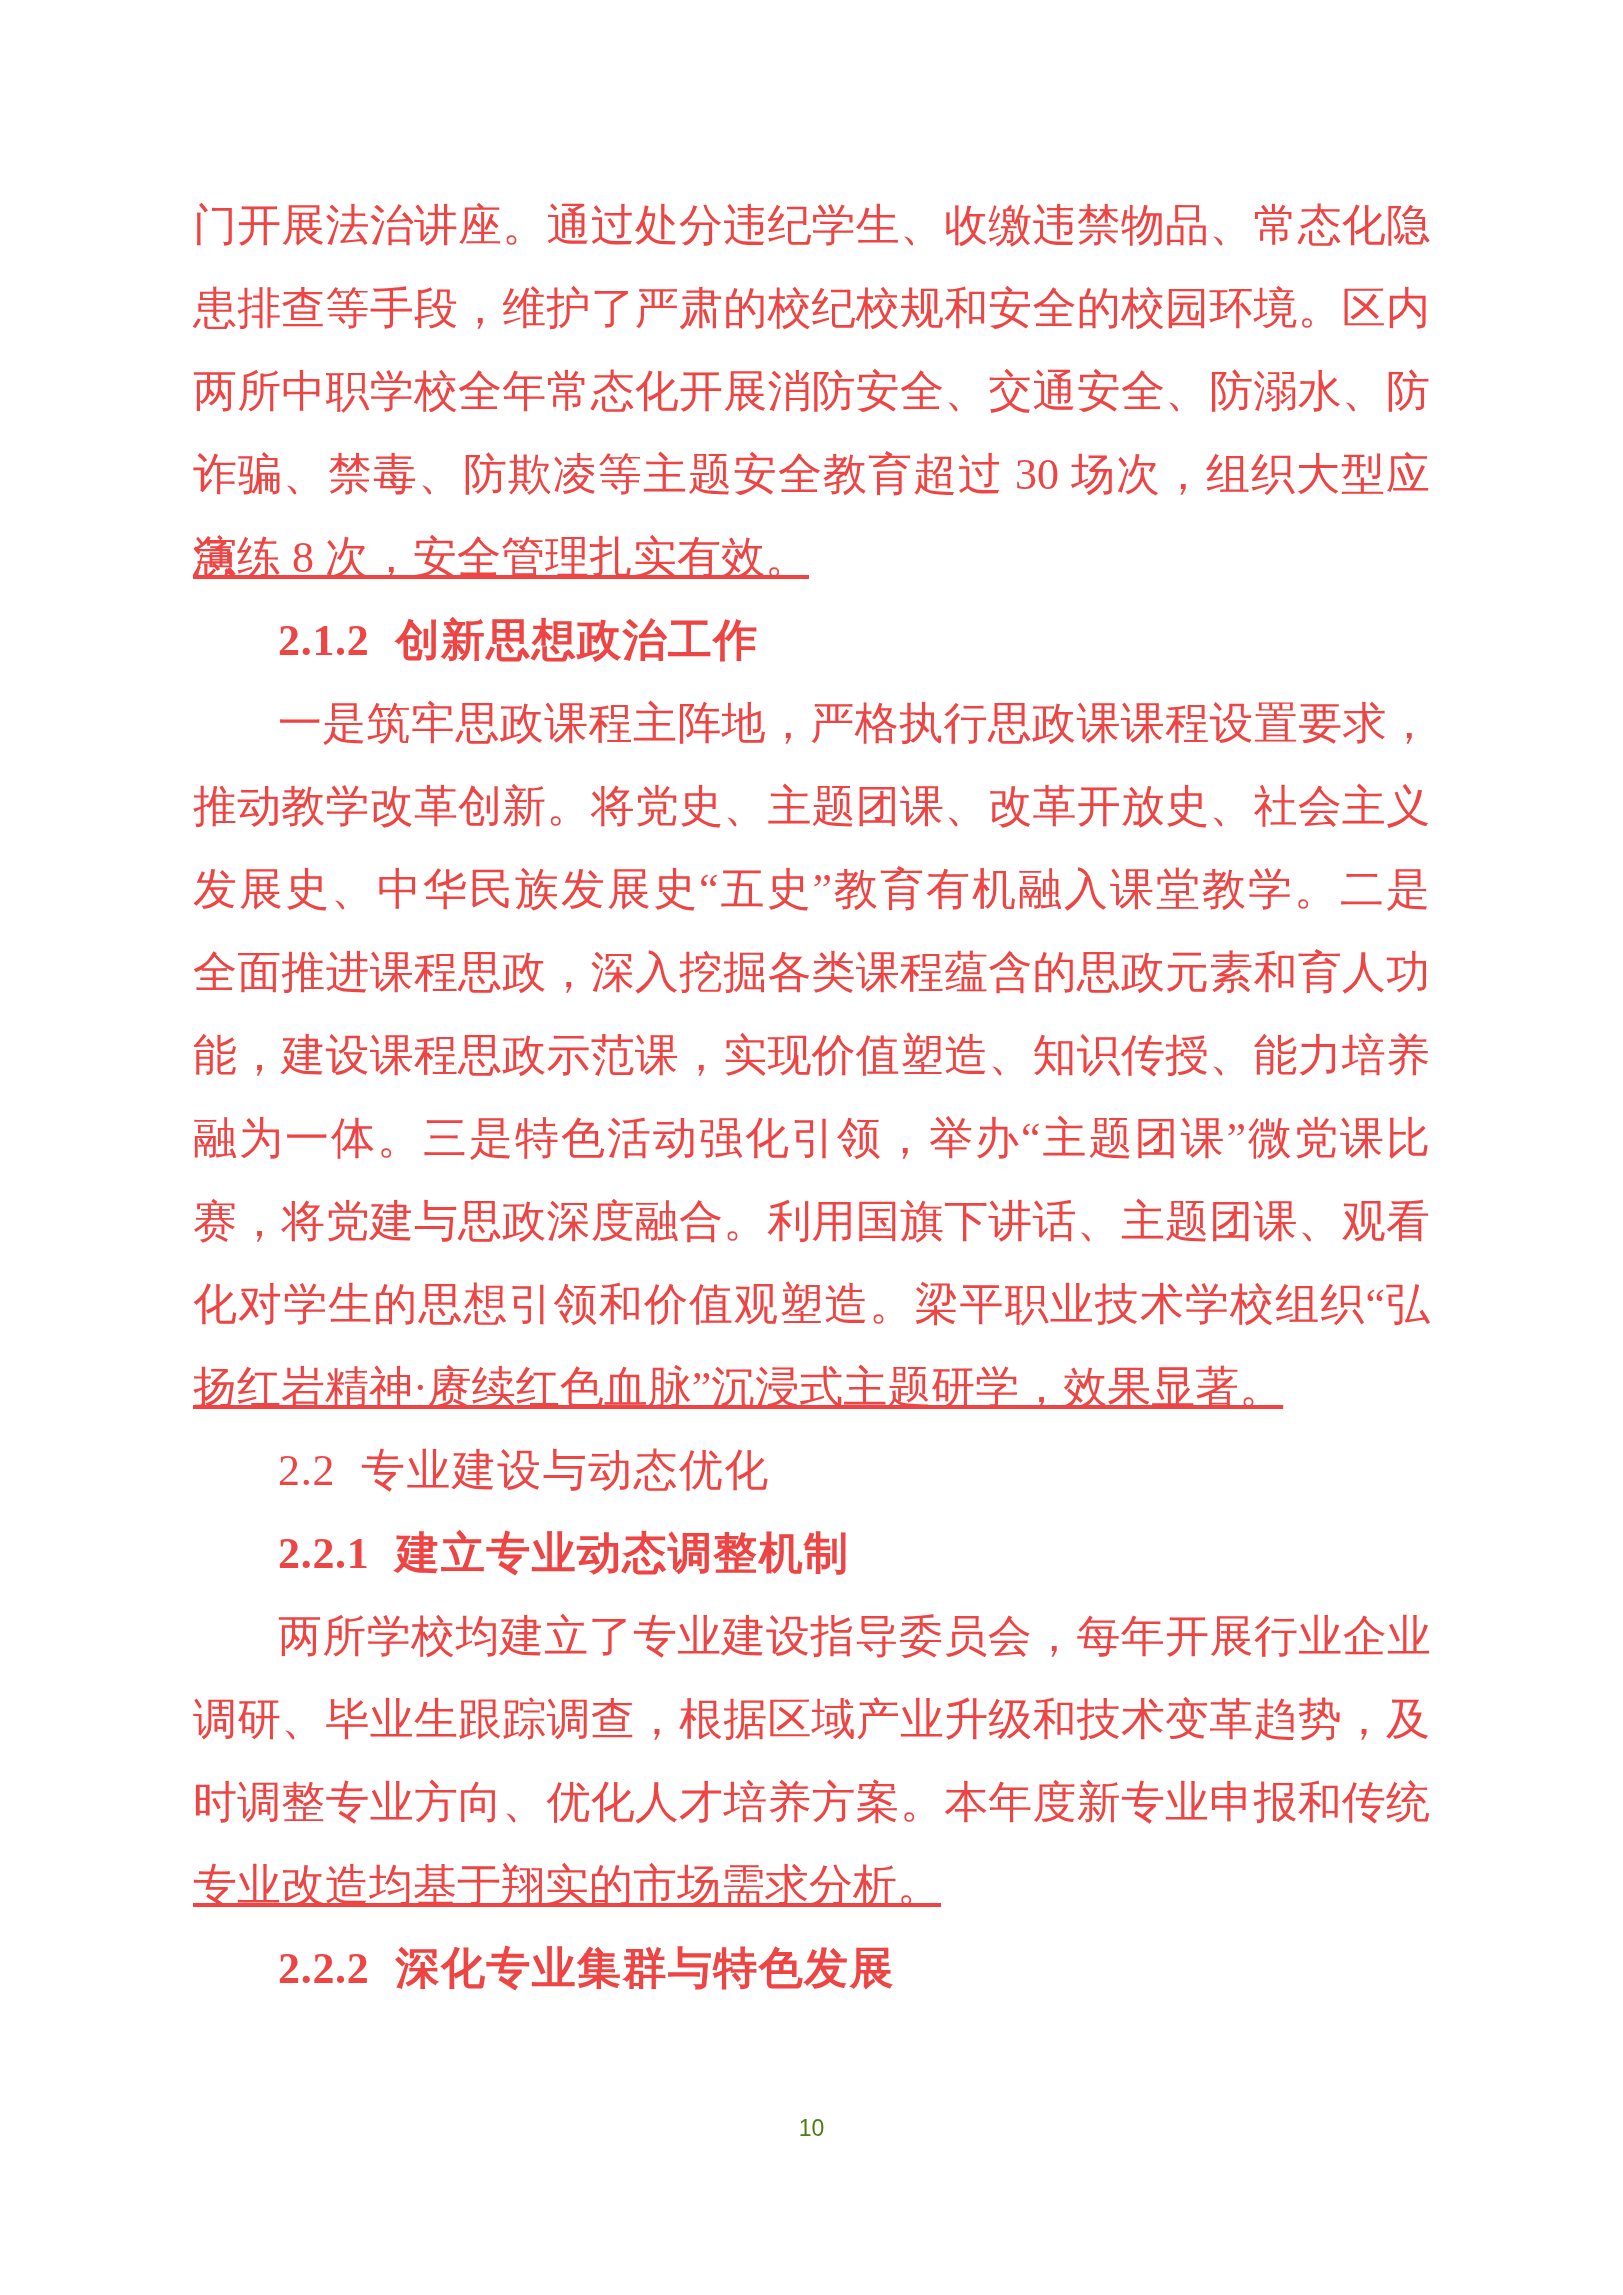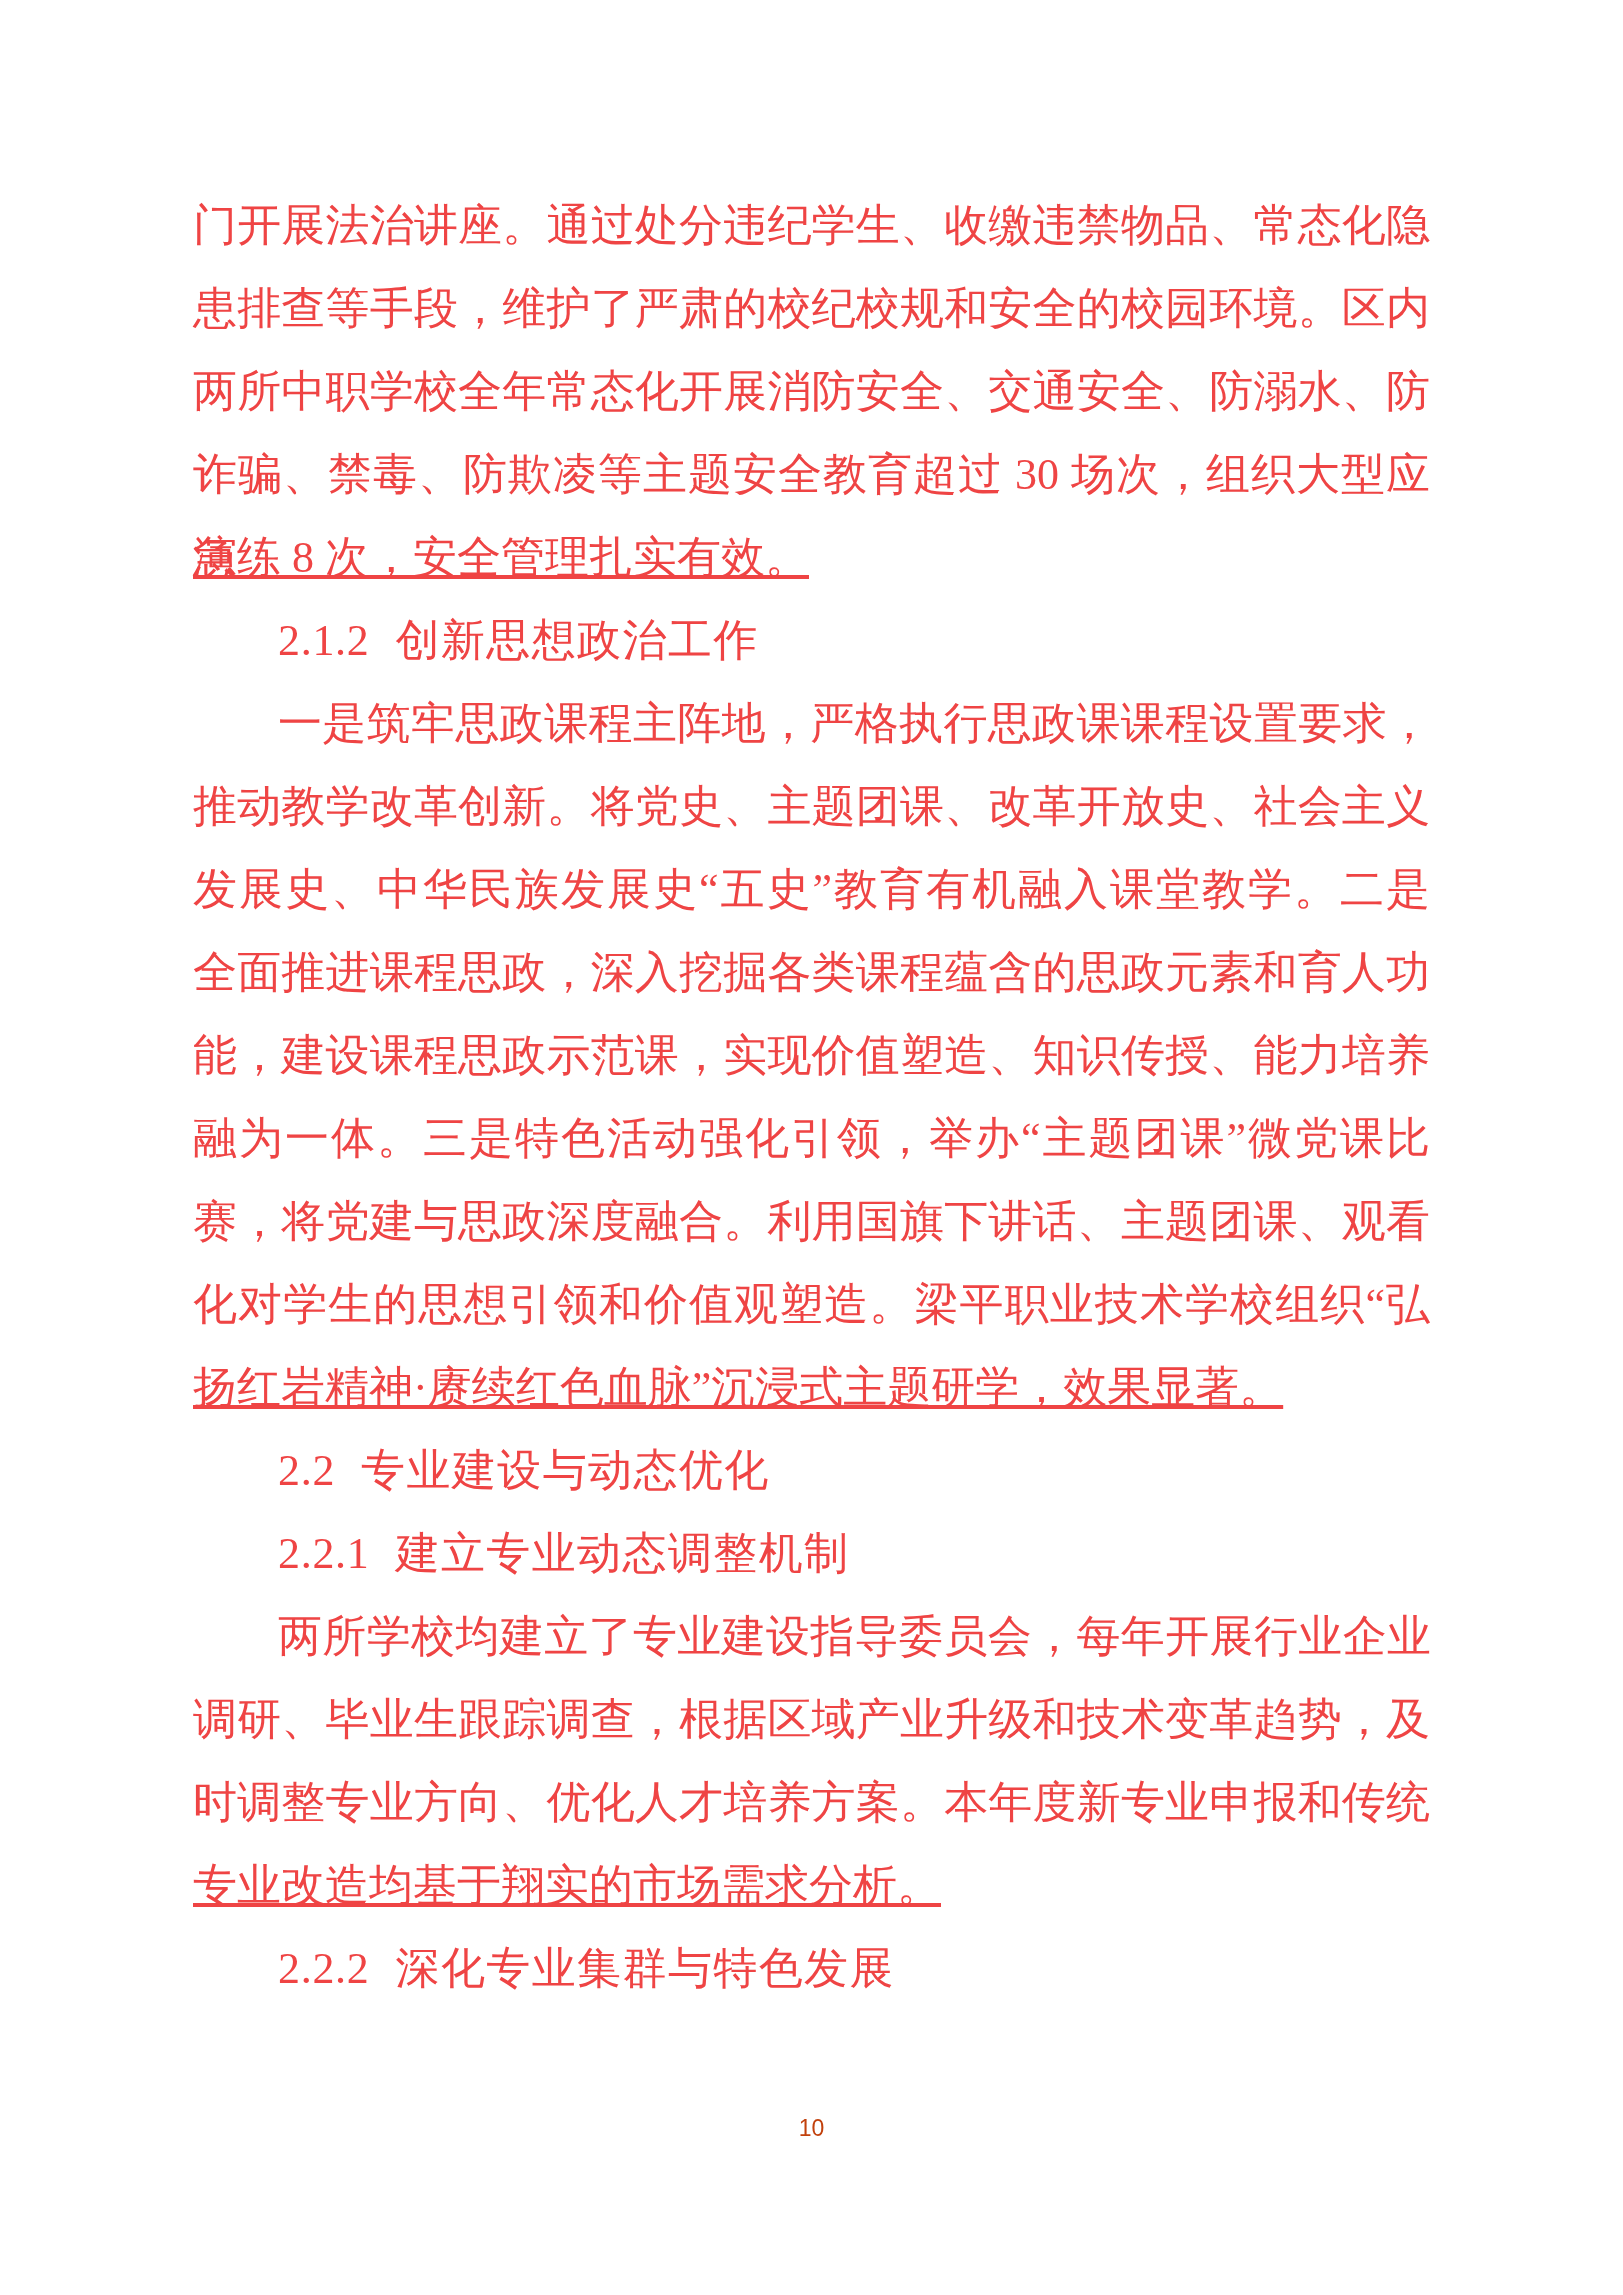--- a/index.html
+++ b/index.html
@@ -44,40 +44,40 @@
   .row.ind {
     padding-left: 85px;
     width: 1153px;
   }
   
   .row.h {
     text-align: left;
     padding-left: 85px;
   }
   .row.hb {
-    font-weight: normal;
+    font-weight: bold;
   }
   .hnum {
     margin-right: 26px;
     letter-spacing: 0.7px;
   }
   .htitle {
     letter-spacing: 1.4px;
   }
   .page-number {
     position: absolute;
     top: 2112px;
     left: 0;
     width: 1623px;
     height: 33px;
     line-height: 33px;
     text-align: center;
     font-size: 23px;
     font-family: "Liberation Sans", sans-serif;
-    color: #c2410c;
+    color: #4d7c0f;
   }
 </style>
 </head>
 <body>
 
 <div class="page" style="background: rgb(255, 255, 255); color: rgb(0, 0, 0);">
   <div class="content">
       <div class="row j">门开展法治讲座。通过处分违纪学生、收缴违禁物品、常态化隐</div>
       <div class="row j">患排查等手段，维护了严肃的校纪校规和安全的校园环境。区内</div>
       <div class="row j">两所中职学校全年常态化开展消防安全、交通安全、防溺水、防</div>

